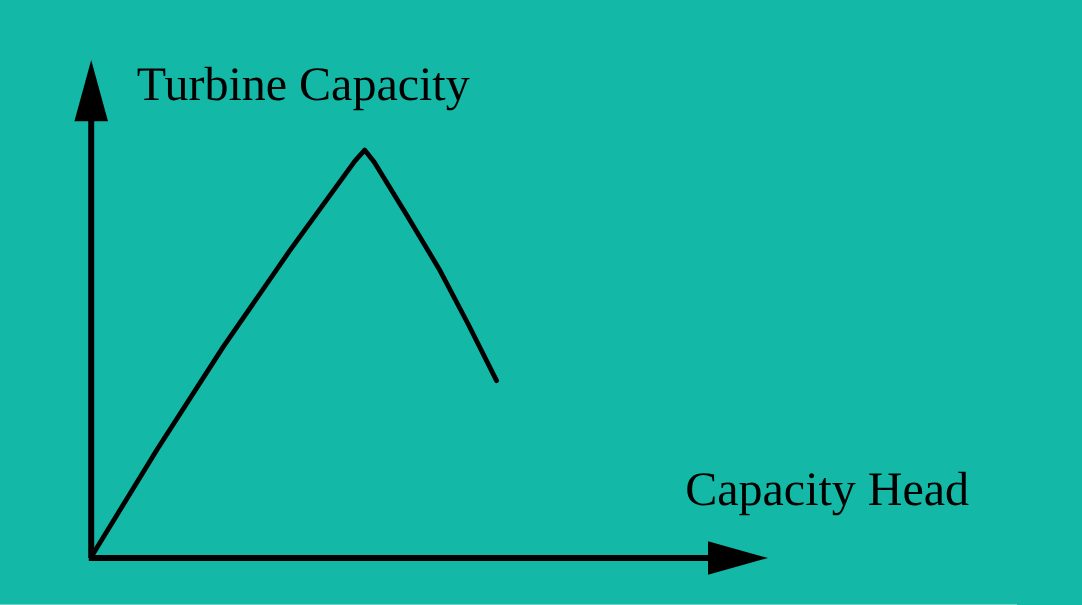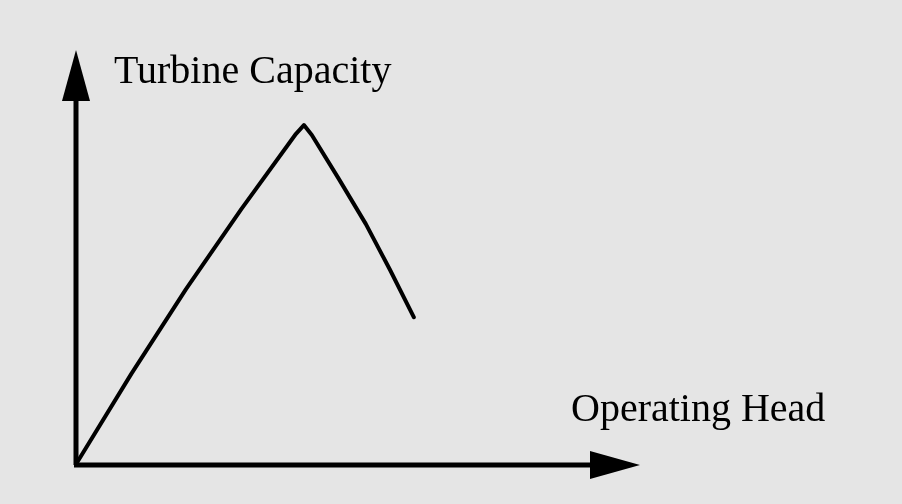--- a/index.html
+++ b/index.html
@@ -4,21 +4,21 @@
 <style>
   html, body {
     margin: 0;
     padding: 0;
     background: #ffffff;
   }
   .chart-wrap {
     position: relative;
     width: 902px;
     height: 504px;
-    background: #e5e5e5;
+    background: #14b8a6;
     overflow: hidden;
     font-family: "Liberation Serif", serif;
   }
   .chart-canvas {
     position: absolute;
     left: 0;
     top: 0;
   }
   .axis-label {
     position: absolute;
@@ -50,15 +50,15 @@
 
     <line x1="74" y1="465" x2="592" y2="465" stroke="#000000" stroke-width="5"></line>
 
     <polygon points="640,465 590,451 590,479" fill="#000000"></polygon>
 
     <polyline fill="none" stroke="#000000" stroke-width="4" stroke-linejoin="round" stroke-linecap="round" points="76.0,464.2 131.3,373.9 186.0,289.1 241.3,209.1 296.0,133.8 303.9,125.1 311.8,135.0 338.8,178.9 365.9,224.1 390.1,270.0 413.8,317.2"></polyline>
   </svg>
 
   <div class="axis-label y-label">Turbine Capacity</div>
 
-  <div class="axis-label x-label">Operating Head</div>
+  <div class="axis-label x-label">Capacity Head</div>
 
 </div>
 
 </body></html>

